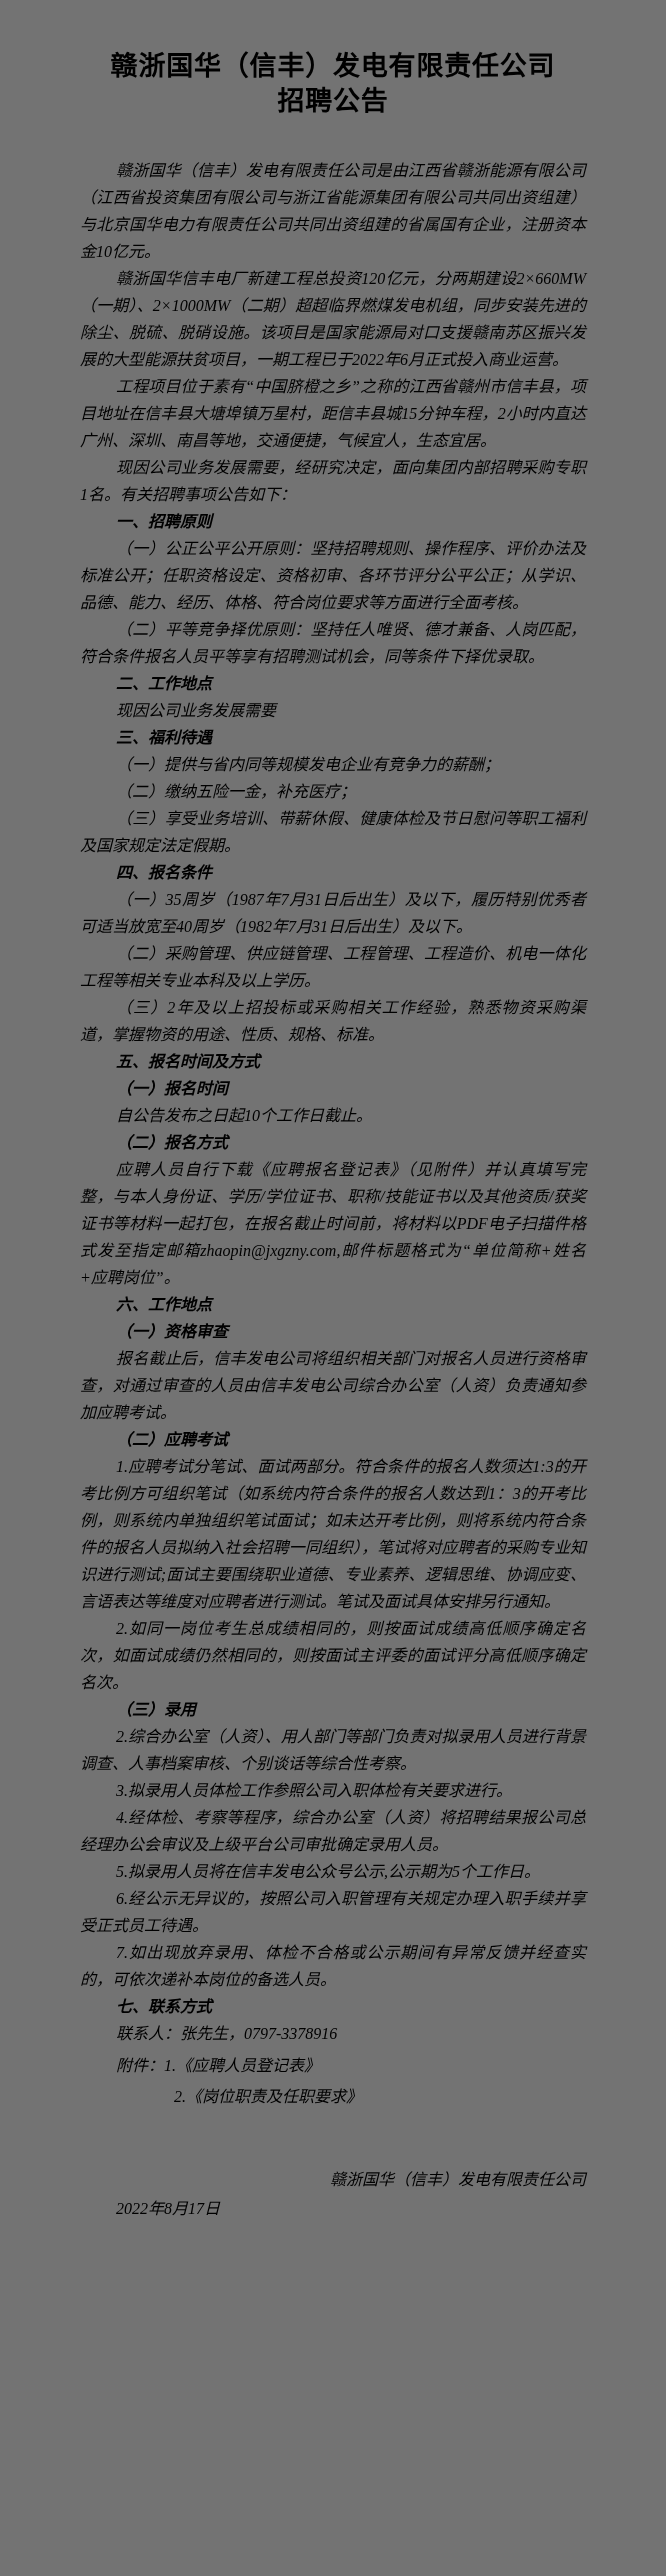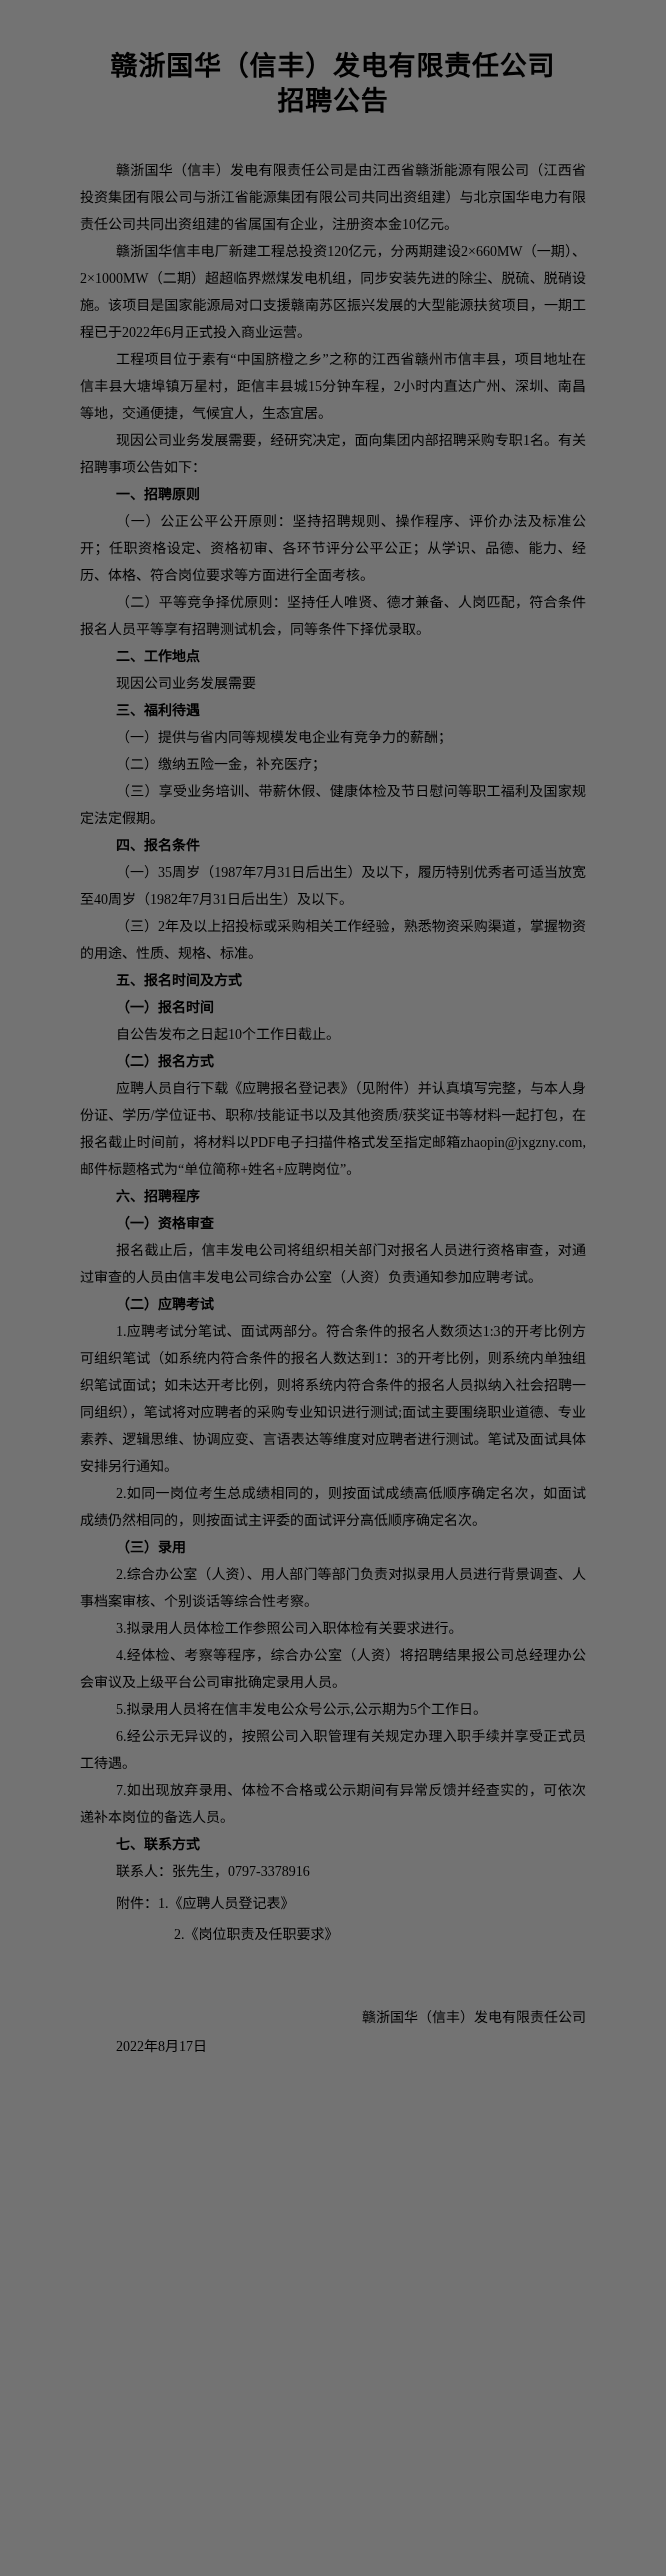--- a/index.html
+++ b/index.html
@@ -24,24 +24,25 @@
     text-align: center;
     font-size: 27px;
     line-height: 35px;
     font-weight: 700;
     letter-spacing: 0.8px;
     font-family: "Liberation Serif", "DejaVu Serif", serif;
   }
   .content {
     margin: 38px auto 0 auto;
     width: 506px;
-    font-size: 14px;
+    font-size: 16px;
     line-height: 27px;
     text-align: justify;
     text-justify: inter-ideograph;
+    font-style: italic;
   }
   .content p {
     margin: 0;
     padding: 0;
     text-indent: 36px;
     word-break: break-all;
   }
   .content p.heading,
   .content p.subheading {
     font-weight: 700;
@@ -90,27 +91,28 @@
       <p class="p">（一）公正公平公开原则：坚持招聘规则、操作程序、评价办法及标准公开；任职资格设定、资格初审、各环节评分公平公正；从学识、品德、能力、经历、体格、符合岗位要求等方面进行全面考核。</p>
       <p class="p">（二）平等竞争择优原则：坚持任人唯贤、德才兼备、人岗匹配，符合条件报名人员平等享有招聘测试机会，同等条件下择优录取。</p>
       <p class="heading">二、工作地点</p>
       <p class="p">现因公司业务发展需要</p>
       <p class="heading">三、福利待遇</p>
       <p class="p">（一）提供与省内同等规模发电企业有竞争力的薪酬；</p>
       <p class="p">（二）缴纳五险一金，补充医疗；</p>
       <p class="p">（三）享受业务培训、带薪休假、健康体检及节日慰问等职工福利及国家规定法定假期。</p>
       <p class="heading">四、报名条件</p>
       <p class="p">（一）35周岁（1987年7月31日后出生）及以下，履历特别优秀者可适当放宽至40周岁（1982年7月31日后出生）及以下。</p>
+      <p class="p">（二）采购管理、供应链管理、工程管理、工程造价、机电一体化工程等相关专业本科及以上学历。</p>
       <p class="p">（三）2年及以上招投标或采购相关工作经验，熟悉物资采购渠道，掌握物资的用途、性质、规格、标准。</p>
       <p class="heading">五、报名时间及方式</p>
       <p class="subheading">（一）报名时间</p>
       <p class="p">自公告发布之日起10个工作日截止。</p>
       <p class="subheading">（二）报名方式</p>
       <p class="p">应聘人员自行下载《应聘报名登记表》（见附件）并认真填写完整，与本人身份证、学历/学位证书、职称/技能证书以及其他资质/获奖证书等材料一起打包，在报名截止时间前，将材料以PDF电子扫描件格式发至指定邮箱zhaopin@jxgzny.com,邮件标题格式为“单位简称+姓名+应聘岗位”。</p>
-      <p class="heading">六、招聘程序</p>
+      <p class="heading">六、工作地点</p>
       <p class="subheading">（一）资格审查</p>
       <p class="p">报名截止后，信丰发电公司将组织相关部门对报名人员进行资格审查，对通过审查的人员由信丰发电公司综合办公室（人资）负责通知参加应聘考试。</p>
       <p class="subheading">（二）应聘考试</p>
       <p class="p">1.应聘考试分笔试、面试两部分。符合条件的报名人数须达1:3的开考比例方可组织笔试（如系统内符合条件的报名人数达到1：3的开考比例，则系统内单独组织笔试面试；如未达开考比例，则将系统内符合条件的报名人员拟纳入社会招聘一同组织），笔试将对应聘者的采购专业知识进行测试;面试主要围绕职业道德、专业素养、逻辑思维、协调应变、言语表达等维度对应聘者进行测试。笔试及面试具体安排另行通知。</p>
       <p class="p">2.如同一岗位考生总成绩相同的，则按面试成绩高低顺序确定名次，如面试成绩仍然相同的，则按面试主评委的面试评分高低顺序确定名次。</p>
       <p class="subheading">（三）录用</p>
       <p class="p">2.综合办公室（人资）、用人部门等部门负责对拟录用人员进行背景调查、人事档案审核、个别谈话等综合性考察。</p>
       <p class="p">3.拟录用人员体检工作参照公司入职体检有关要求进行。</p>
       <p class="p">4.经体检、考察等程序，综合办公室（人资）将招聘结果报公司总经理办公会审议及上级平台公司审批确定录用人员。</p>
       <p class="p">5.拟录用人员将在信丰发电公众号公示,公示期为5个工作日。</p>

